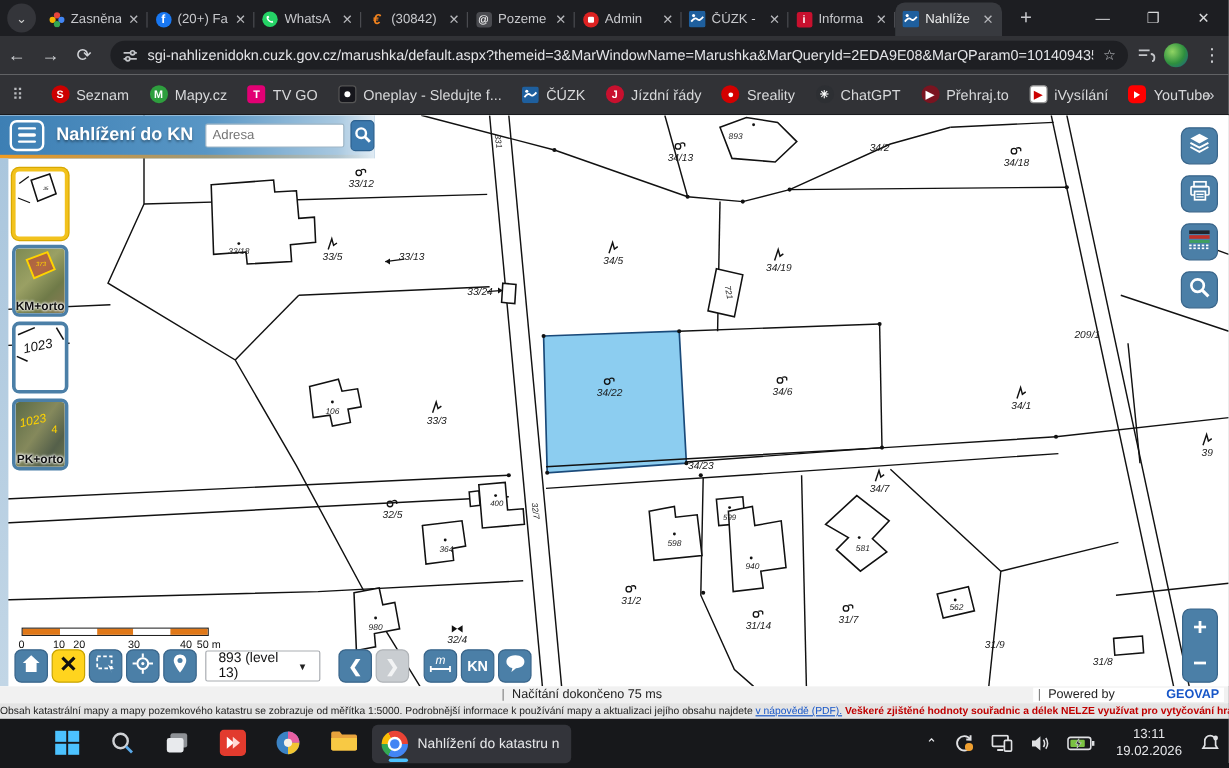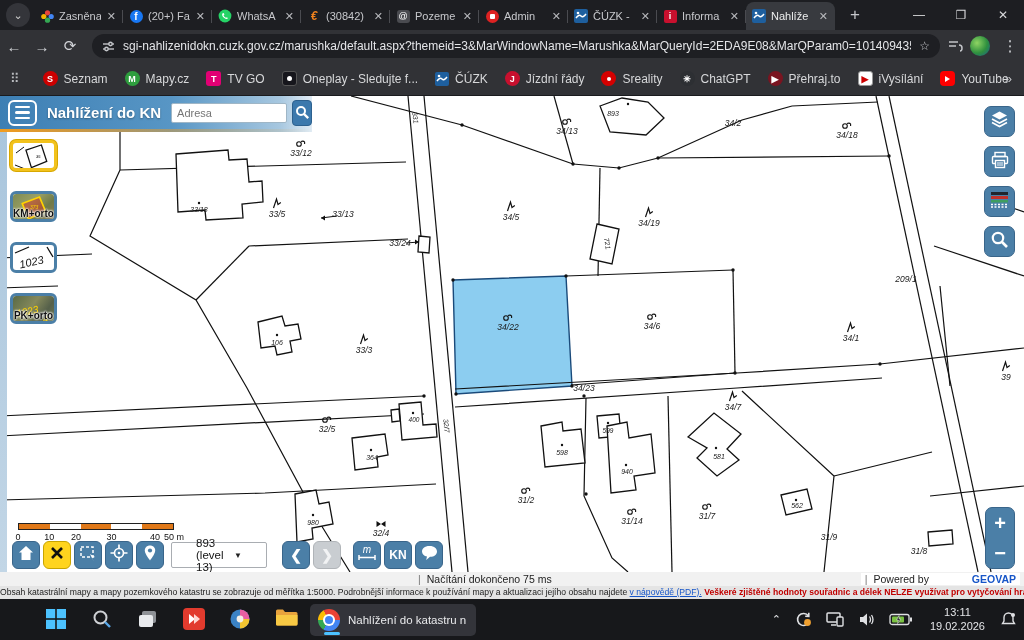--- a/index.html
+++ b/index.html
@@ -58,21 +58,21 @@
   #apptitle { color:#fff; font-size:15px; font-weight:bold; margin-left:10px; text-shadow:0 1px 2px rgba(0,0,0,.35);
     white-space:nowrap; }
   #addrinput { width:116px; height:20px; margin-left:10px; border:1px solid #9fb6c6; border-radius:2px;
     font-size:11px; padding:0 5px; color:#333; }
   #searchbtn { width:26px; height:26px; margin-left:5px; background:#3c79ad; border:1px solid #2d618f;
     border-radius:4px; display:flex; align-items:center; justify-content:center; }
   #leftstrip { position:absolute; left:0; top:36px; width:7px; height:440px;
     background:linear-gradient(180deg,#aac6dd,#c2d6e6); }
 
   #layerbtns { position:absolute; left:10px; top:44px; width:48px; }
-  .layerbtn { width:47px; height:31px; border-radius:6px; margin-bottom:20px; position:relative;
+  .layerbtn { width:47px; height:60px; border-radius:6px; margin-bottom:4px; position:relative;
     border:3px solid #4b7fa7; background:#fff; overflow:hidden; }
   .layerbtn.sel { border-color:#f2c21d; box-shadow:0 0 0 1px #d8a800; }
   .layerbtn .lb-label { position:absolute; bottom:0; width:100%; text-align:center; font-size:10px; font-weight:bold;
     color:#111; text-shadow:0 0 2px #fff,0 0 2px #fff,0 0 3px #fff; }
   .lb-orto { position:absolute; inset:0; background:linear-gradient(135deg,#7d8a52,#9aa064 40%,#6f7a48 70%,#8a7a55); }
 
   #righttools { position:absolute; right:8px; top:10px; width:32px; }
   .rtool { width:31px; height:31px; border-radius:7px; background:#4b7fa7; border:1px solid #39658a;
     margin-bottom:9px; display:flex; align-items:center; justify-content:center; }
 
@@ -87,21 +87,21 @@
   #scalelabels { position:relative; height:11px; font-size:9px; color:#111; margin-top:2px; width:190px; }
   #scalelabels span { position:absolute; transform:translateX(-50%); }
 
   #maptoolbar { position:absolute; left:12px; top:445px; display:flex; align-items:center; }
   .mtb { width:28px; height:28px; border-radius:6px; background:#4b7fa7; border:1px solid #39658a;
     margin-right:3px; display:flex; align-items:center; justify-content:center; }
   .mtb.yellow { background:#ffd41e; border-color:#c8a400; }
   .mtb.gray { background:#c9cdd1; border-color:#b0b4b8; }
   .mtb.gap { margin-left:9px; }
   #levelsel { width:96px; height:26px; background:#fff; border:1px solid #a9adb2; border-radius:2px;
-    margin:0 6px 0 4px; display:flex; align-items:center; font-size:11.5px; color:#111; padding:0 24px; }
+    margin:0 6px 0 4px; display:flex; align-items:center; font-size:11.5px; color:#111; padding:0 10px; }
   #levelsel .tri { margin-left:auto; font-size:8px; color:#222; }
   .chev { color:#fff; font-size:14px; font-weight:bold; }
 
   
   #statusrow { position:absolute; left:0; top:572px; width:1024px; height:14px; background:#f1f1f1;
     font-size:10.5px; color:#222; }
   #loadingtxt { position:absolute; left:418px; top:1px; }
   #loadingtxt b { font-weight:normal; color:#777; margin-right:6px; }
   #geovap { position:absolute; right:4px; top:1px; background:#fff; padding:0 4px; }
   #geovap b { font-weight:normal; color:#777; margin-right:6px; }
@@ -555,21 +555,21 @@
       <div id="scaleseg">
           <i style="background: rgb(224, 120, 24);"></i>
           <i style="background: rgb(255, 255, 255);"></i>
           <i style="background: rgb(224, 120, 24);"></i>
           <i style="background: rgb(255, 255, 255);"></i>
           <i style="background: rgb(224, 120, 24);"></i>
         </div>
       <div id="scalelabels">
           <span style="left: 0px;">0</span>
           <span style="left: 31.2px;">10</span>
-          <span style="left: 58px;">20</span>
+          <span style="left: 48px;">20</span>
           <span style="left: 93.6px;">30</span>
           <span style="left: 137px;">40</span>
           <span style="left: 156px;">50 m</span>
         </div>
     </div>
 
     <div id="maptoolbar">
         <div class="mtb">
           <span><svg width="18" height="18" viewBox="0 0 18 18">
               <path d="M9 2 L2 8.5 H4.5 V16 H13.5 V8.5 H16 Z" fill="#fff"></path>

